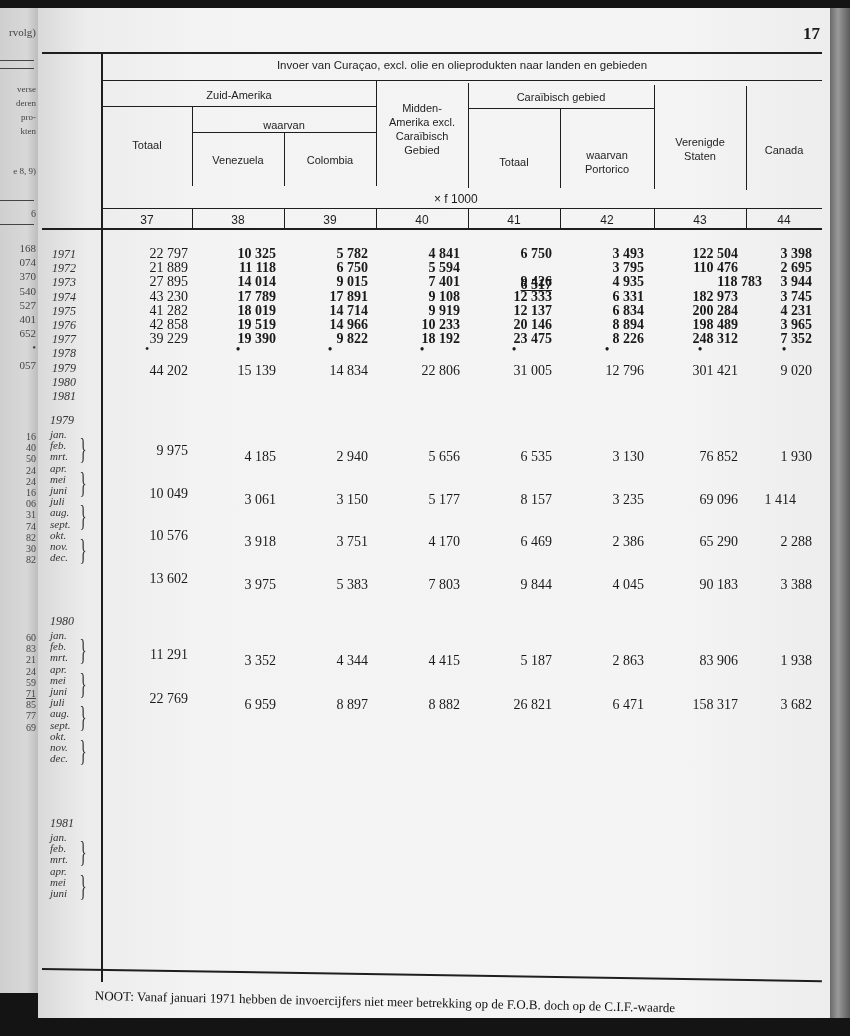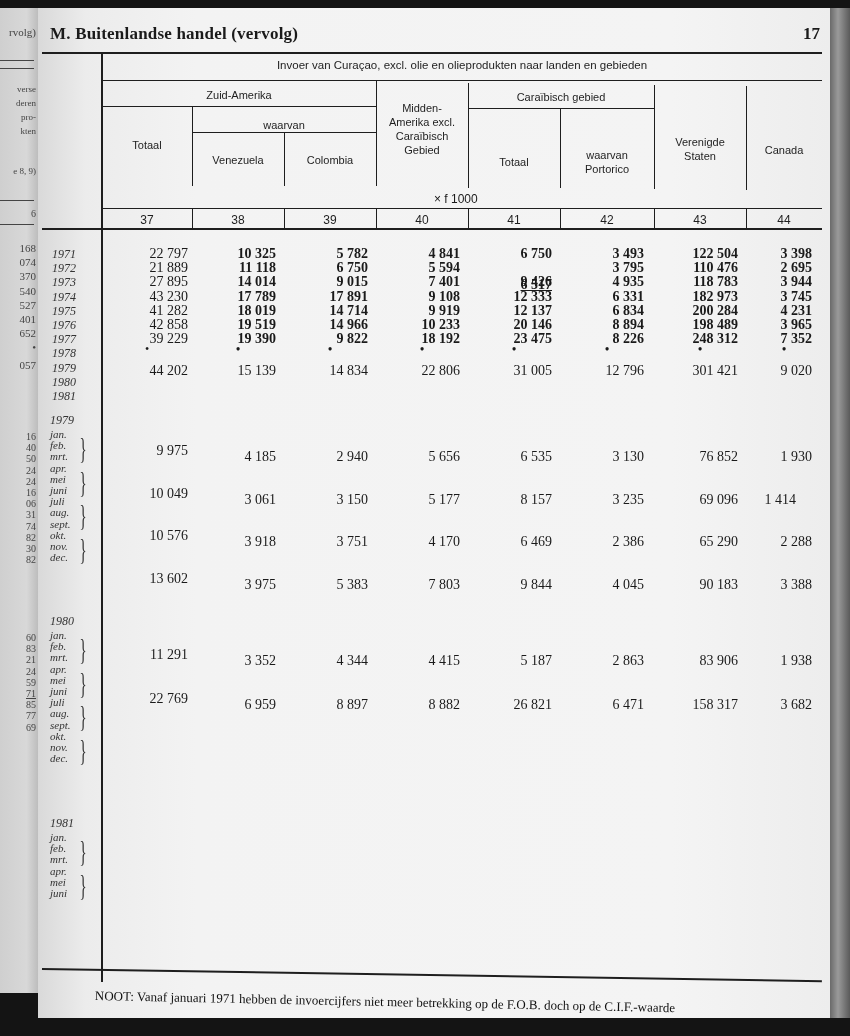--- a/index.html
+++ b/index.html
@@ -63,21 +63,20 @@
     <div class="frag" style="top: 657.6px; font-size: 10px;">24</div>
     <div class="frag" style="top: 668.8px; font-size: 10px;">59</div>
     <div class="frag" style="top: 680px; font-size: 10px; text-decoration: underline;">71</div>
     <div class="frag" style="top: 691.2px; font-size: 10px;">85</div>
     <div class="frag" style="top: 702.4px; font-size: 10px;">77</div>
     <div class="frag" style="top: 713.6px; font-size: 10px;">69</div>
   </div>
 <div class="spine"></div>
 
 <div class="page" id="page">
-  <div class="title">M.  Buitenlandse handel (vervolg)</div>
   <div class="pagenum">17</div>
 
   <div class="line" style="left:4px;top:44px;width:780px;height:2px;"></div>
   <div class="line" style="left:63px;top:44px;width:1.5px;height:930px;"></div>
 
   <div class="hdr" style="left:64px;top:50px;width:720px;font-size:11.5px;">Invoer van Curaçao, excl. olie en olieprodukten naar landen en gebieden</div>
   <div class="line" style="left:64px;top:72px;width:720px;height:1px;"></div>
 
   <div class="hdr" style="left:64px;top:80px;width:274px;">Zuid-Amerika</div>
   <div class="line" style="left:64px;top:98px;width:274px;height:1px;"></div>
@@ -158,21 +157,21 @@
       <div class="num bold" style="left: 430px; width: 84px; top: 270px; text-decoration: underline;">6 517</div>
       <div class="num bold" style="left: 522px; width: 84px; top: 253.2px;">3 795</div>
       <div class="num bold" style="left: 616px; width: 84px; top: 253.2px;">110 476</div>
       <div class="num bold" style="left: 708px; width: 66px; top: 253.2px;">2 695</div>
       <div class="num" style="left: 64px; width: 86px; top: 267.4px;">27 895</div>
       <div class="num bold" style="left: 154px; width: 84px; top: 267.4px;">14 014</div>
       <div class="num bold" style="left: 246px; width: 84px; top: 267.4px;">9 015</div>
       <div class="num bold" style="left: 338px; width: 84px; top: 267.4px;">7 401</div>
       <div class="num bold" style="left: 430px; width: 84px; top: 267.4px;">9 426</div>
       <div class="num bold" style="left: 522px; width: 84px; top: 267.4px;">4 935</div>
-      <div class="num bold" style="left: 616px; width: 84px; top: 267.4px; font-family: Liberation Serif, serif;">118 783</div>
+      <div class="num bold" style="left: 640px; width: 84px; top: 267.4px; font-family: Liberation Serif, serif;">118 783</div>
       <div class="num bold" style="left: 708px; width: 66px; top: 267.4px;">3 944</div>
       <div class="num" style="left: 64px; width: 86px; top: 281.6px;">43 230</div>
       <div class="num bold" style="left: 154px; width: 84px; top: 281.6px;">17 789</div>
       <div class="num bold" style="left: 246px; width: 84px; top: 281.6px;">17 891</div>
       <div class="num bold" style="left: 338px; width: 84px; top: 281.6px;">9 108</div>
       <div class="num bold" style="left: 430px; width: 84px; top: 281.6px;">12 333</div>
       <div class="num bold" style="left: 522px; width: 84px; top: 281.6px;">6 331</div>
       <div class="num bold" style="left: 616px; width: 84px; top: 281.6px;">182 973</div>
       <div class="num bold" style="left: 708px; width: 66px; top: 281.6px;">3 745</div>
       <div class="num" style="left: 64px; width: 86px; top: 295.8px;">41 282</div>

